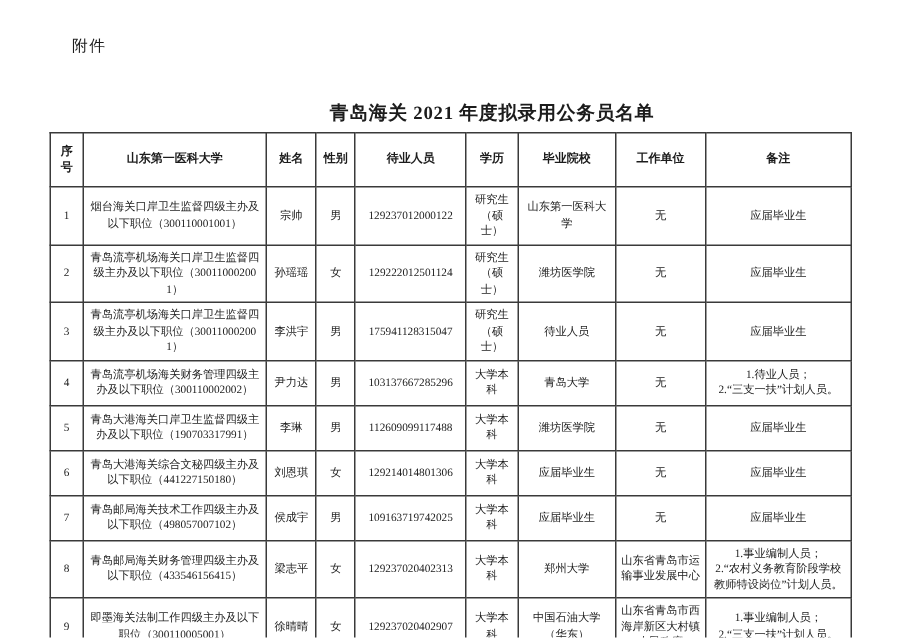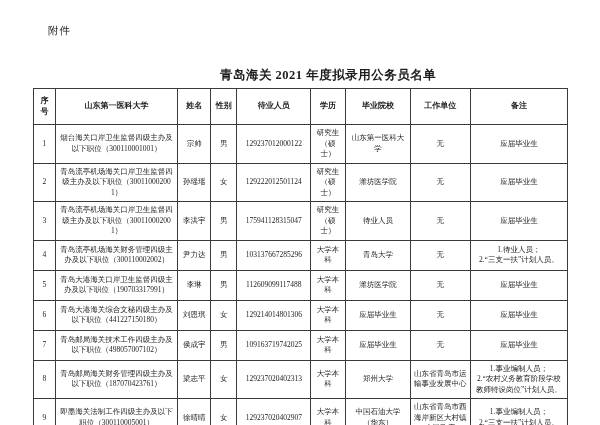--- a/index.html
+++ b/index.html
@@ -172,21 +172,21 @@
         <td class="pre">侯成宇</td>
         <td class="pre">男</td>
         <td class="pre">109163719742025</td>
         <td class="pre">大学本科</td>
         <td class="pre">应届毕业生</td>
         <td class="pre">无</td>
         <td class="pre">应届毕业生</td>
       </tr>
       <tr>
         <td class="pre">8</td>
-        <td class="pre cell-left">青岛邮局海关财务管理四级主办及以下职位（187070423761）</td>
+        <td class="pre cell-left">青岛邮局海关财务管理四级主办及以下职位（433546156415）</td>
         <td class="pre">梁志平</td>
         <td class="pre">女</td>
         <td class="pre">129237020402313</td>
         <td class="pre">大学本科</td>
         <td class="pre">郑州大学</td>
         <td class="pre">山东省青岛市运输事业发展中心</td>
         <td class="pre cell-left">1.事业编制人员；
 2.“农村义务教育阶段学校教师特设岗位”计划人员。</td>
       </tr>
       <tr>

